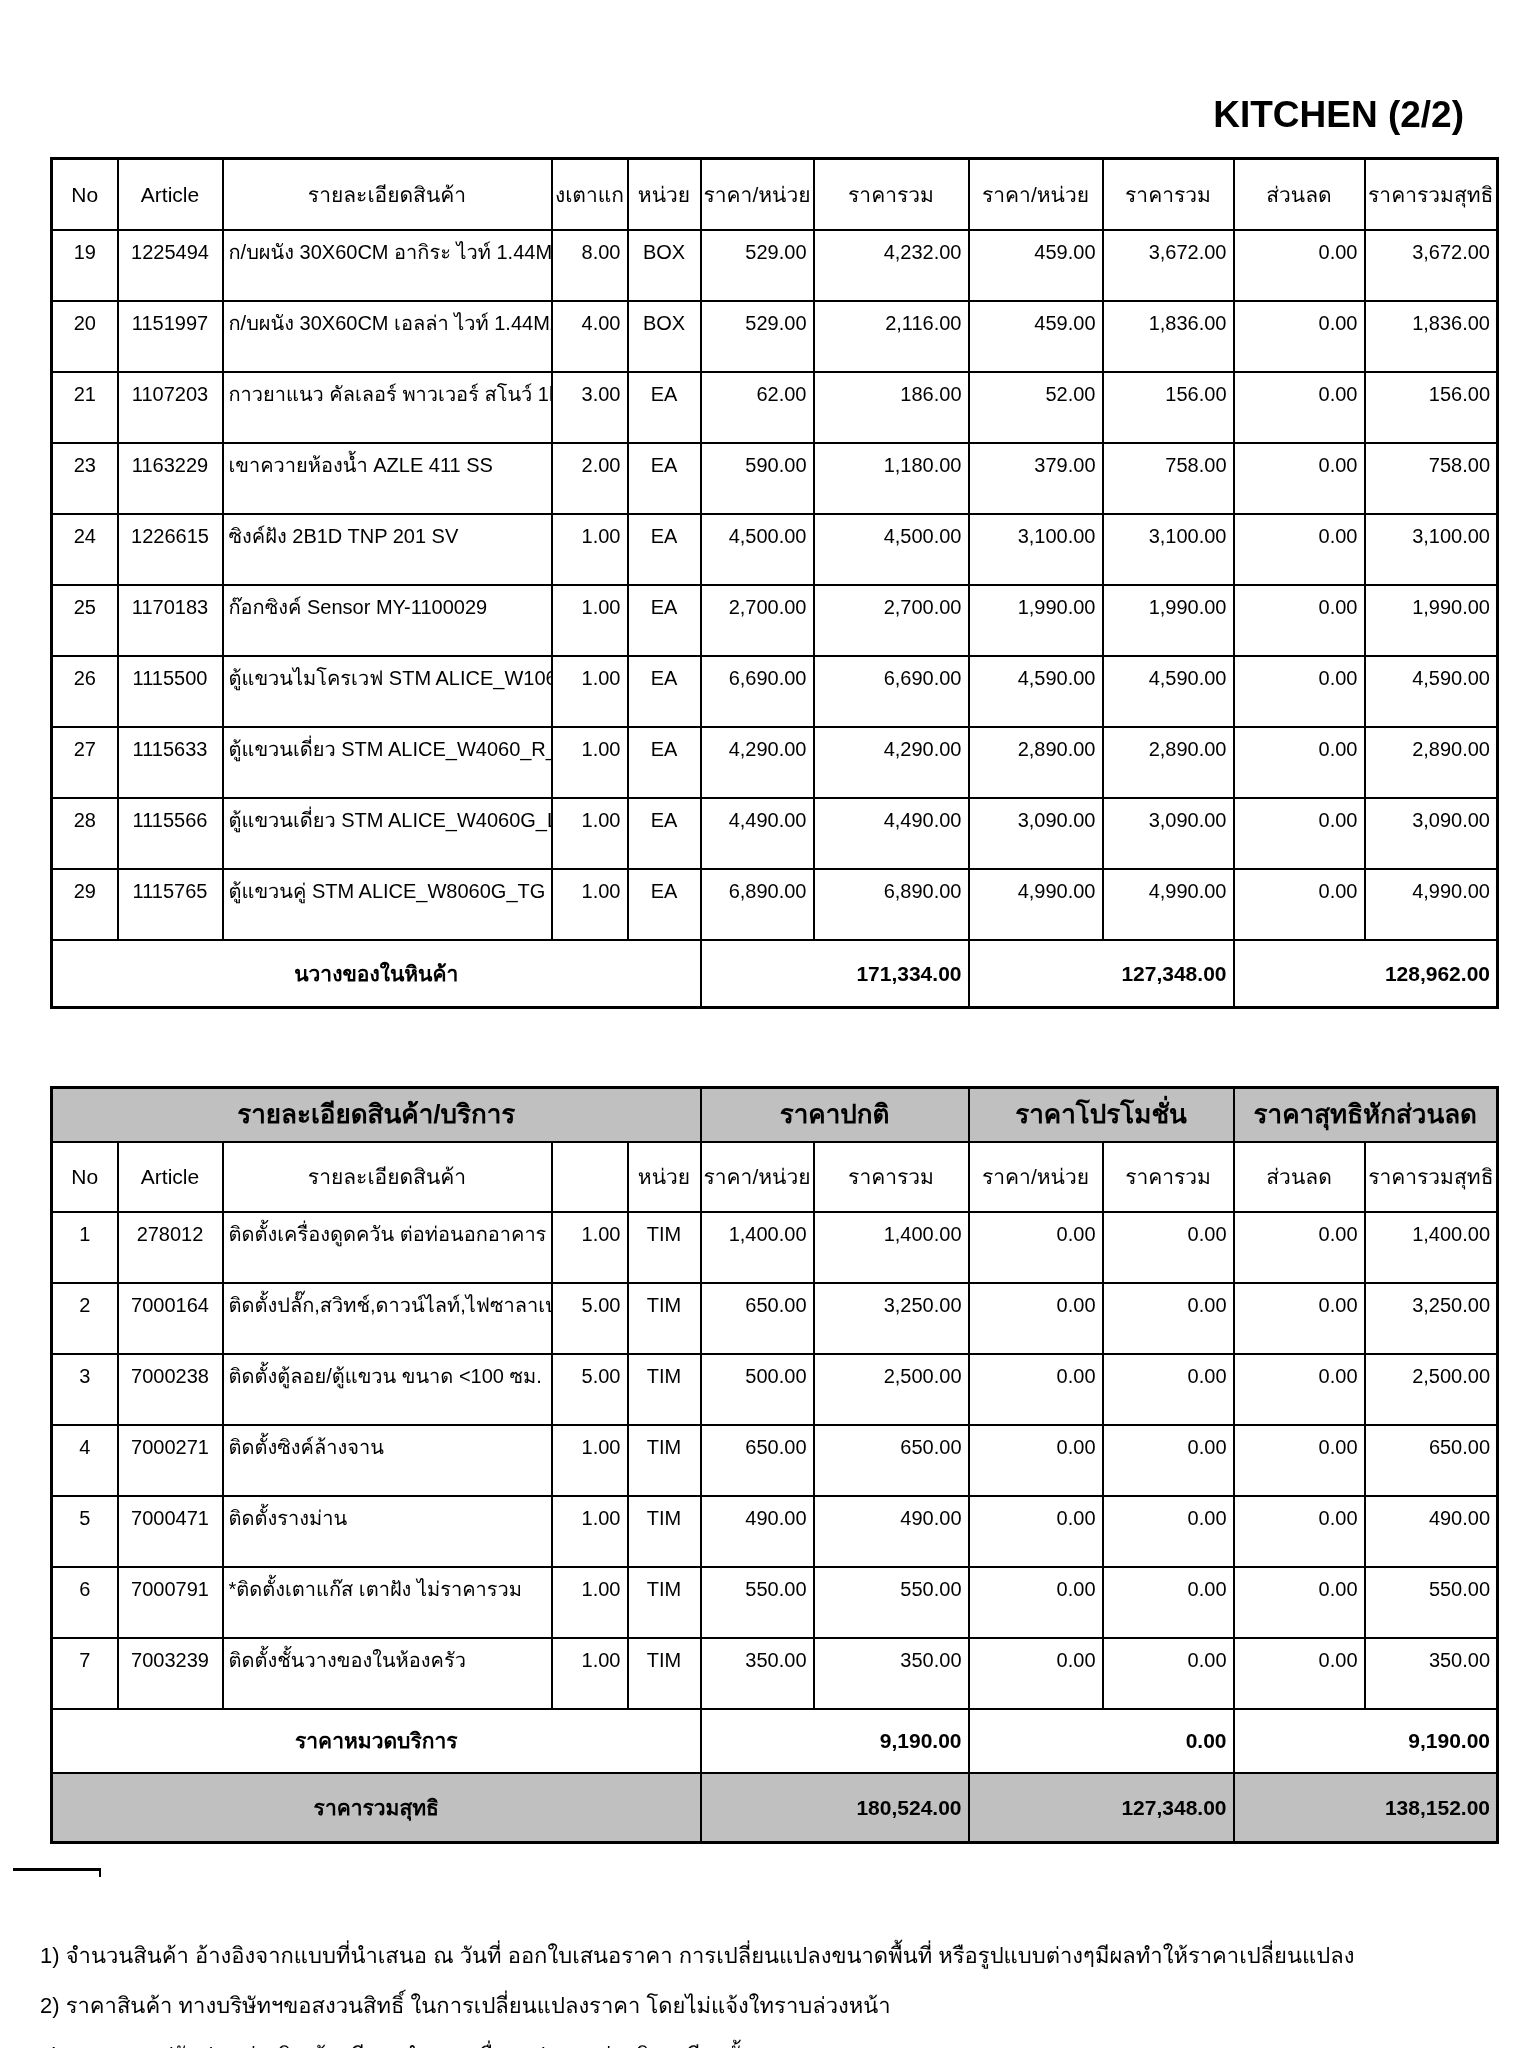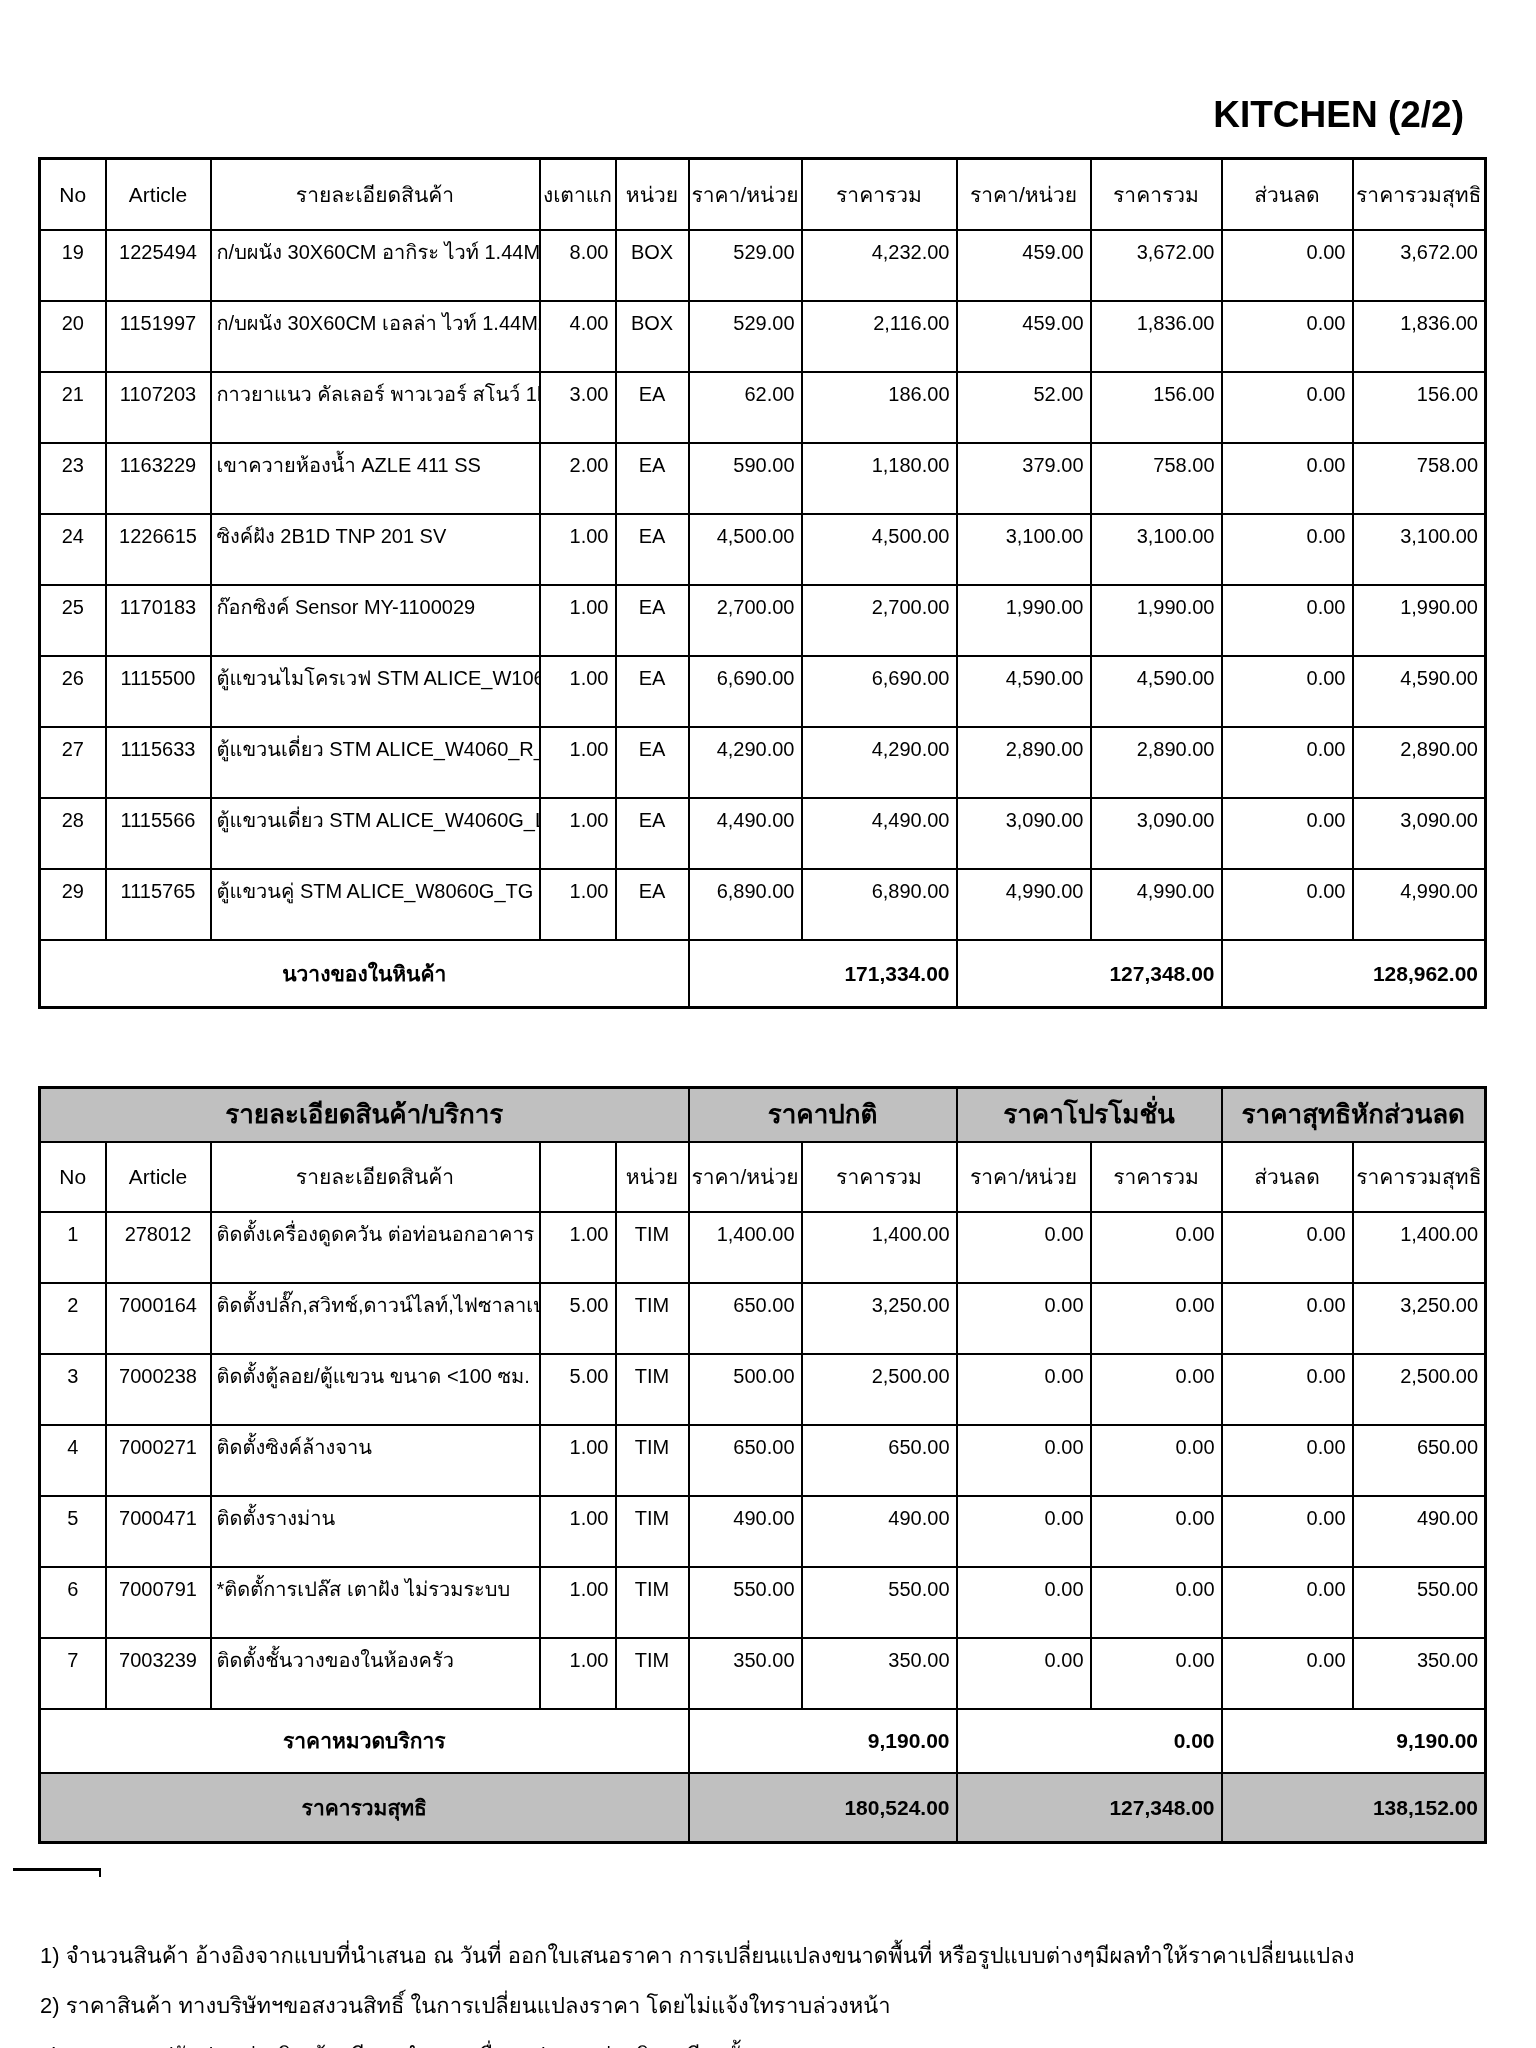--- a/index.html
+++ b/index.html
@@ -7,21 +7,21 @@
   body {
     width:1536px; height:2048px; position:relative;
     background:#ffffff; color:#000;
     font-family:"Liberation Sans", sans-serif;
   }
   .page-title {
     position:absolute; top:94px; right:72px;
     font-size:37px; font-weight:700;
   }
   table {
-    position:absolute; left:38px;
+    position:absolute; left:50px;
     border-collapse:collapse; table-layout:fixed;
     width:1446px; background:#fff;
   }
   #products-table { top:157px; }
   #services-table { top:1086px; }
   th, td {
     border:2px solid #000; overflow:hidden;
     font-size:20px; line-height:1.2;
   }
   table { border:3px solid #000; }
@@ -326,21 +326,21 @@
         <td class="a-r">490.00</td>
         <td class="a-r">490.00</td>
         <td class="a-r">0.00</td>
         <td class="a-r">0.00</td>
         <td class="a-r">0.00</td>
         <td class="a-r">490.00</td>
       </tr>
       <tr>
         <td class="a-c">6</td>
         <td class="a-c">7000791</td>
-        <td class="a-l">*ติดตั้การเปล๊ส เตาฝัง ไม่รวมระบบ</td>
+        <td class="a-l">*ติดตั้งเตาแก๊ส เตาฝัง ไม่ราคารวม</td>
         <td class="a-r">1.00</td>
         <td class="a-c">TIM</td>
         <td class="a-r">550.00</td>
         <td class="a-r">550.00</td>
         <td class="a-r">0.00</td>
         <td class="a-r">0.00</td>
         <td class="a-r">0.00</td>
         <td class="a-r">550.00</td>
       </tr>
       <tr>

